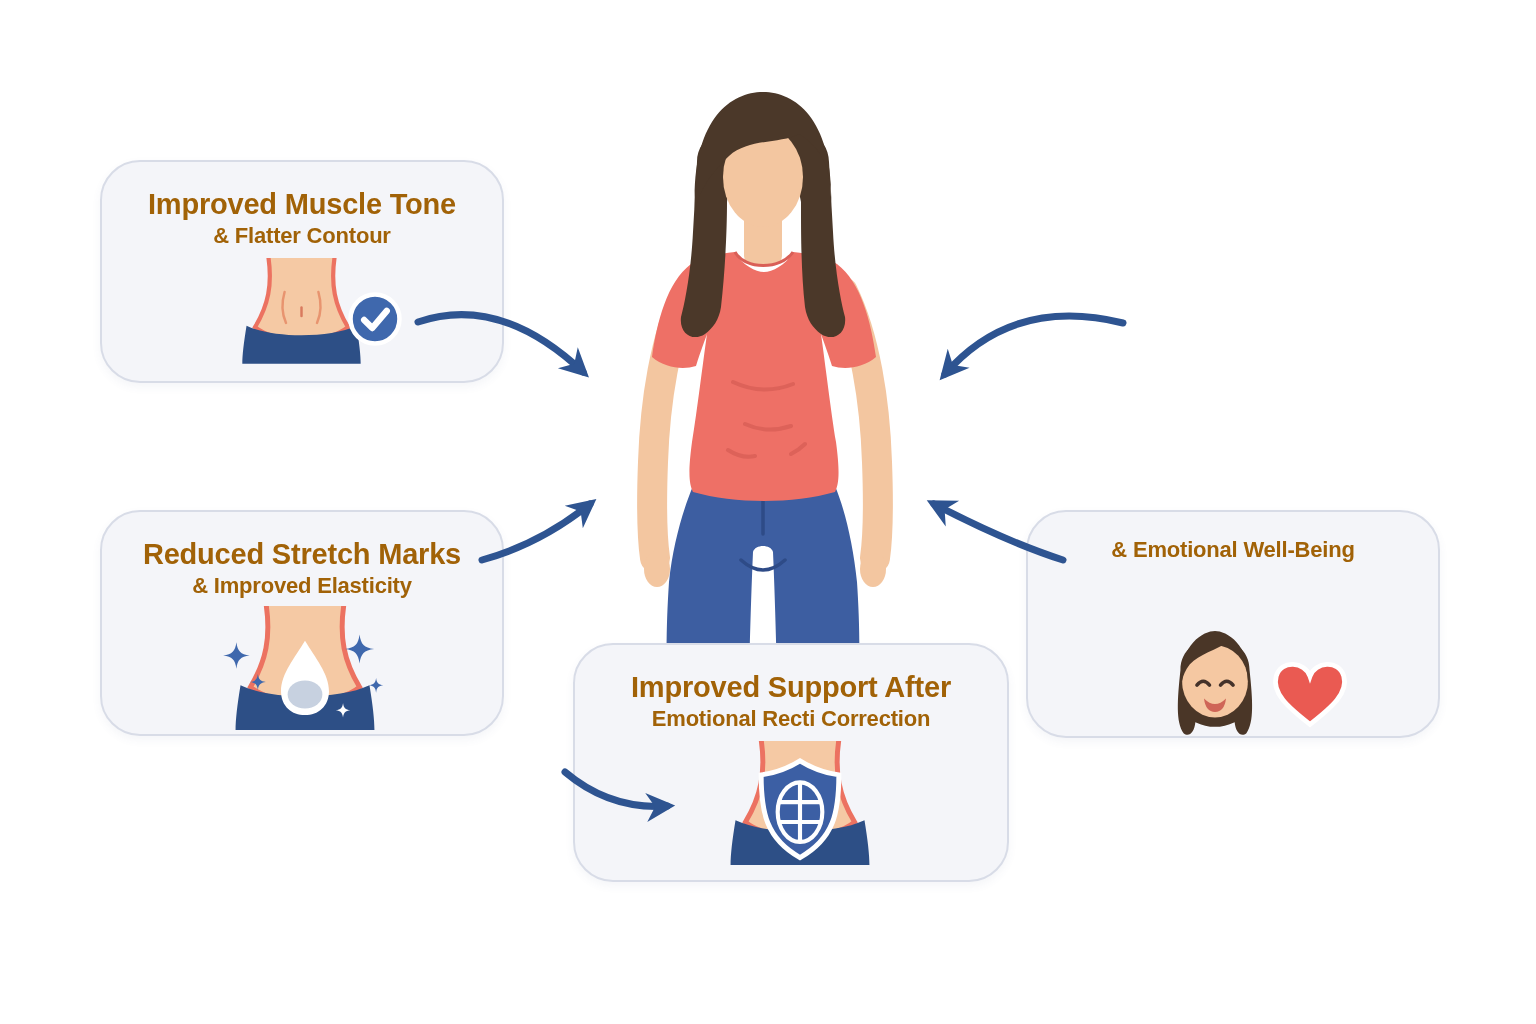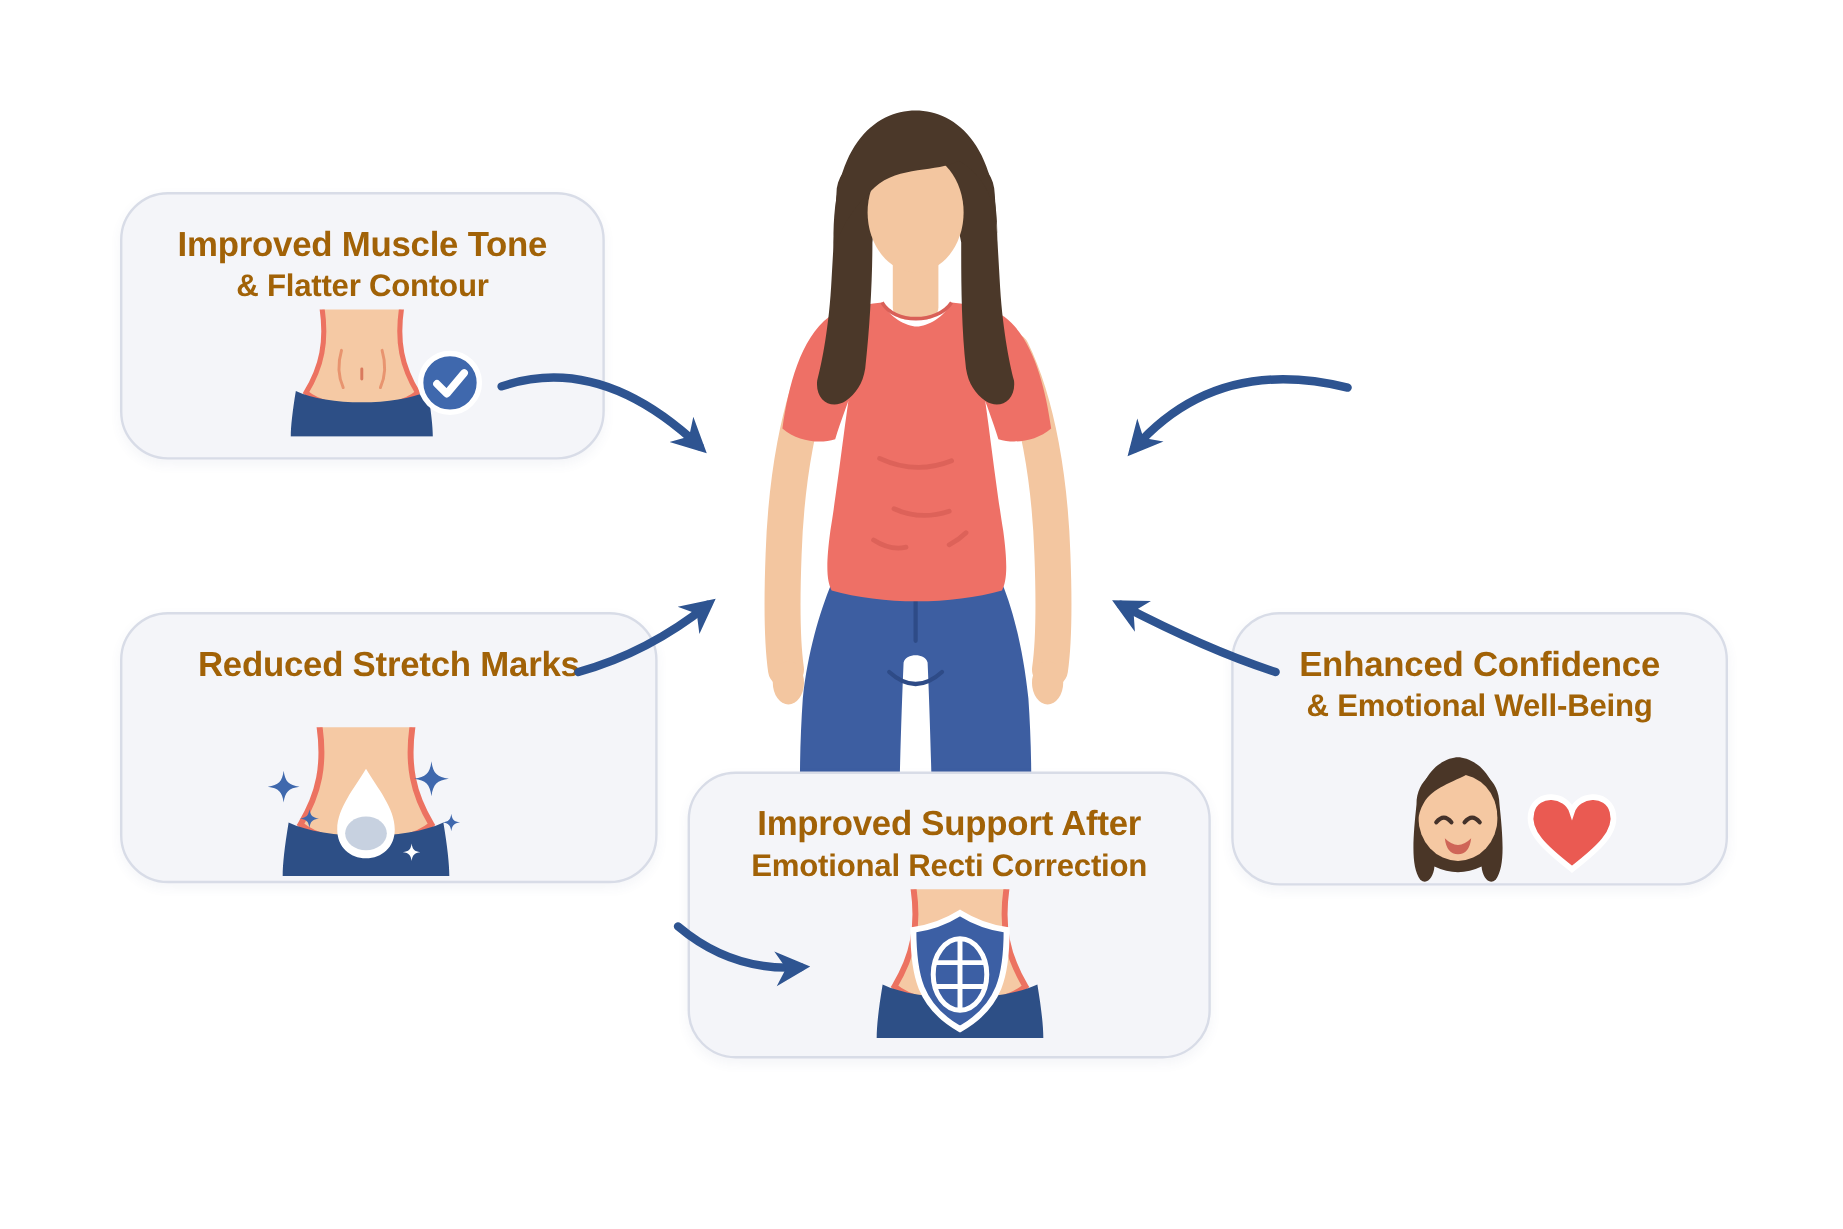--- a/index.html
+++ b/index.html
@@ -11,21 +11,21 @@
     position:absolute;
     background:#f4f5f9;
     border:2px solid #d8dce7;
     border-radius:40px;
     box-shadow:0 4px 10px rgba(60,80,130,0.06);
     z-index:2;
     box-sizing:border-box;
   }
   .card-title{position:absolute;left:0;right:0;top:24px;text-align:center;color:#a16207;font-weight:700;letter-spacing:-0.2px;}
   .card-title .line1{display:block;font-size:29px;line-height:1.25;}
-  .card-title .line2{display:block;font-size:26px;line-height:1.3;}
+  .card-title .line2{display:block;font-size:22px;line-height:1.3;}
   .icon-abs{position:absolute;display:block;}
 
   
   .figure-wrap{position:absolute;left:595px;top:82px;width:340px;height:800px;z-index:1;}
   .arrow{position:absolute;z-index:5;pointer-events:none;}
   .defs-svg{position:absolute;width:0;height:0;}
 </style>
 </head>
 <body>
 
@@ -79,44 +79,44 @@
     </span>
     <span class="icon-abs" style="left:244px;top:128px;">
       <svg width="58" height="58" viewBox="0 0 64 64">
         <circle cx="32" cy="32" r="27" fill="#3f68ad" stroke="#ffffff" stroke-width="5"></circle>
         <path d="M 20,33 L 29,42 L 45,23" fill="none" stroke="#ffffff" stroke-width="7" stroke-linecap="round" stroke-linejoin="round"></path>
       </svg>
     </span>
   </div>
 
 
-  <div class="card" style="left:100px;top:510px;width:448px;height:226px;">
+  <div class="card" style="left:100px;top:510px;width:404px;height:226px;">
     <div class="card-title">
       <span class="line1">Reduced Stretch Marks</span>
+      <span class="line2">&amp; Improved Elasticity</span>
     </div>
     <span class="icon-abs" style="left:112px;top:94px;">
       <svg width="182" height="124" viewBox="0 0 220 150">
         <path d="M 62,-8 C 70,38 62,68 44,98 C 72,122 148,122 176,98 C 158,68 150,38 158,-8 Z" fill="#f5c9a4" stroke="#ec7261" stroke-width="6"></path>
         <path d="M 32,96 C 70,114 150,114 188,96 C 192,120 194,138 194,150 L 26,150 C 26,138 28,120 32,96 Z" fill="#2d4f86"></path>
         <path d="M 110,42 C 122,62 139,82 139,103 C 139,121 126,132 110,132 C 94,132 81,121 81,103 C 81,82 98,62 110,42 Z" fill="#ffffff"></path>
         <ellipse cx="110" cy="107" rx="21" ry="17" fill="#c7d1e0"></ellipse>
         <g fill="#3f68ad">
           <path transform="translate(27,60)" d="M 0,-16 C 1.5,-5 5,-1.5 16,0 C 5,1.5 1.5,5 0,16 C -1.5,5 -5,1.5 -16,0 C -5,-1.5 -1.5,-5 0,-16 Z"></path>
           <path transform="translate(53,92) scale(0.6)" d="M 0,-16 C 1.5,-5 5,-1.5 16,0 C 5,1.5 1.5,5 0,16 C -1.5,5 -5,1.5 -16,0 C -5,-1.5 -1.5,-5 0,-16 Z"></path>
           <path transform="translate(176,52) scale(1.1)" d="M 0,-16 C 1.5,-5 5,-1.5 16,0 C 5,1.5 1.5,5 0,16 C -1.5,5 -5,1.5 -16,0 C -5,-1.5 -1.5,-5 0,-16 Z"></path>
           <path transform="translate(196,96) scale(0.55)" d="M 0,-16 C 1.5,-5 5,-1.5 16,0 C 5,1.5 1.5,5 0,16 C -1.5,5 -5,1.5 -16,0 C -5,-1.5 -1.5,-5 0,-16 Z"></path>
         </g>
         <path transform="translate(156,126) scale(0.55)" d="M 0,-16 C 1.5,-5 5,-1.5 16,0 C 5,1.5 1.5,5 0,16 C -1.5,5 -5,1.5 -16,0 C -5,-1.5 -1.5,-5 0,-16 Z" fill="#ffffff"></path>
       </svg>
     </span>
   </div>
 
   <div class="card" style="left:1026px;top:510px;width:414px;height:228px;">
     <div class="card-title">
-      <span class="line1">Enhanced Confidence</span>
       <span class="line2">&amp; Emotional Well-Being</span>
     </div>
     <span class="icon-abs" style="left:132px;top:100px;">
       <svg width="110" height="126" viewBox="0 0 140 160">
         <path d="M 26,74 C 26,20 114,20 114,74 C 118,112 120,140 110,154 C 103,160 96,152 95,140 C 78,148 62,148 45,140 C 44,152 37,160 30,154 C 20,140 22,112 26,74 Z" fill="#4a3627"></path>
         <ellipse cx="70" cy="88" rx="42" ry="46" fill="#f5c8a2"></ellipse>
         <path d="M 28,92 C 24,40 56,24 70,24 C 84,24 116,40 112,92 C 112,58 98,46 84,40 C 62,52 44,56 34,72 C 30,79 28,85 28,92 Z" fill="#4a3627"></path>
         <path d="M 47,93 Q 55,83 63,93 M 77,93 Q 85,83 93,93" fill="none" stroke="#44322a" stroke-width="4.5" stroke-linecap="round"></path>
         <path d="M 56,110 Q 70,124 84,110 Q 82,127 70,127 Q 58,127 56,110 Z" fill="#cf6557"></path>
       </svg>

